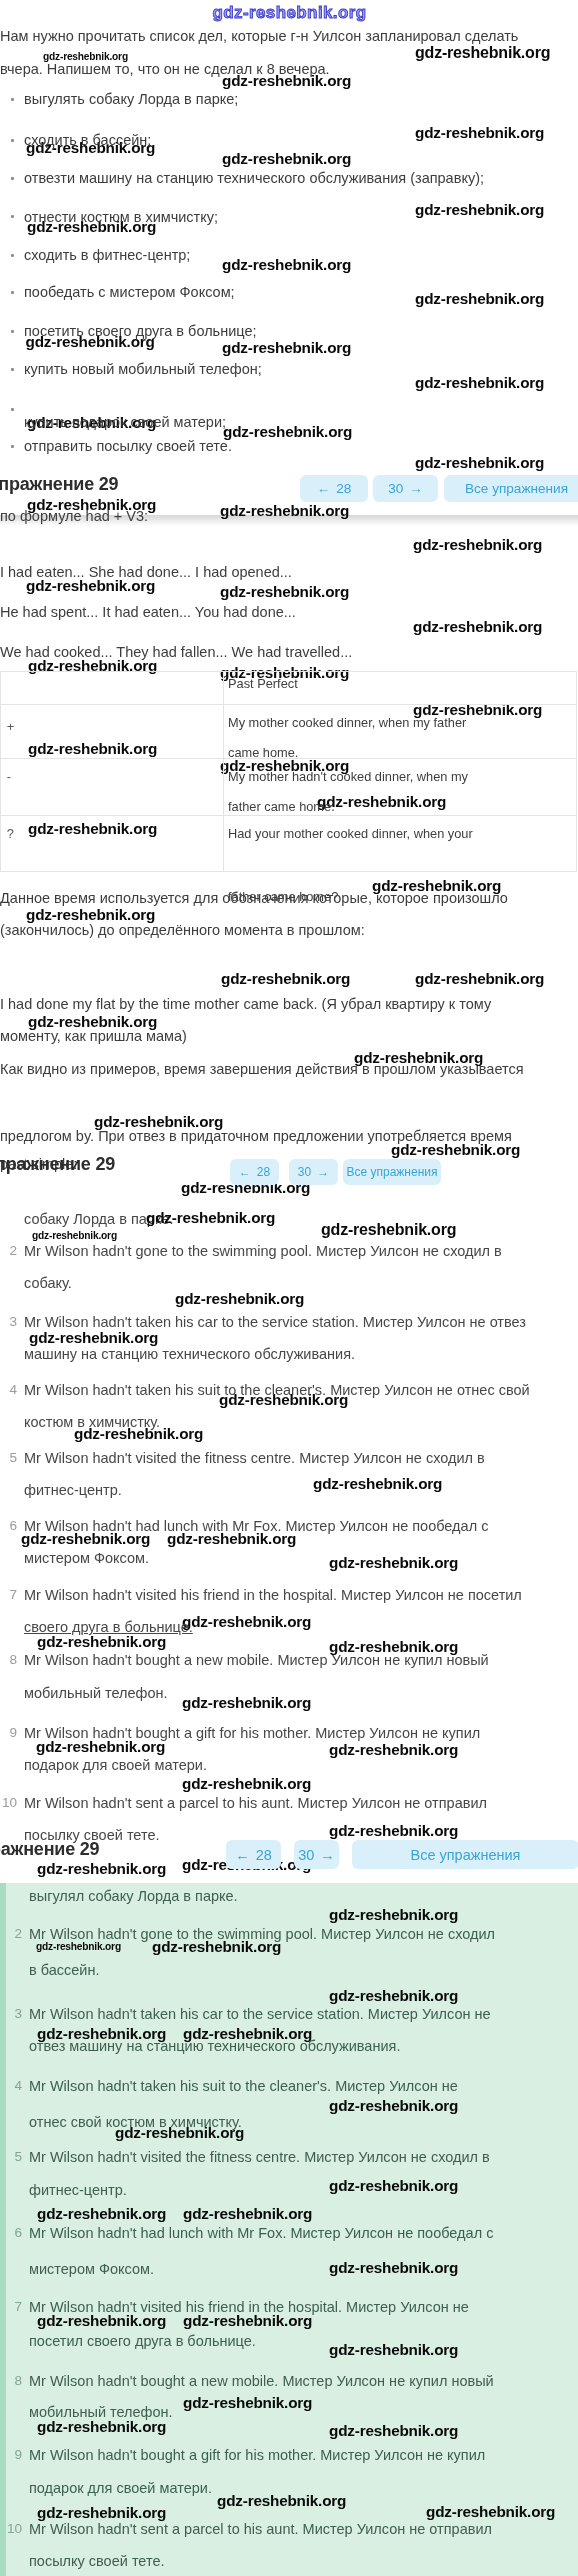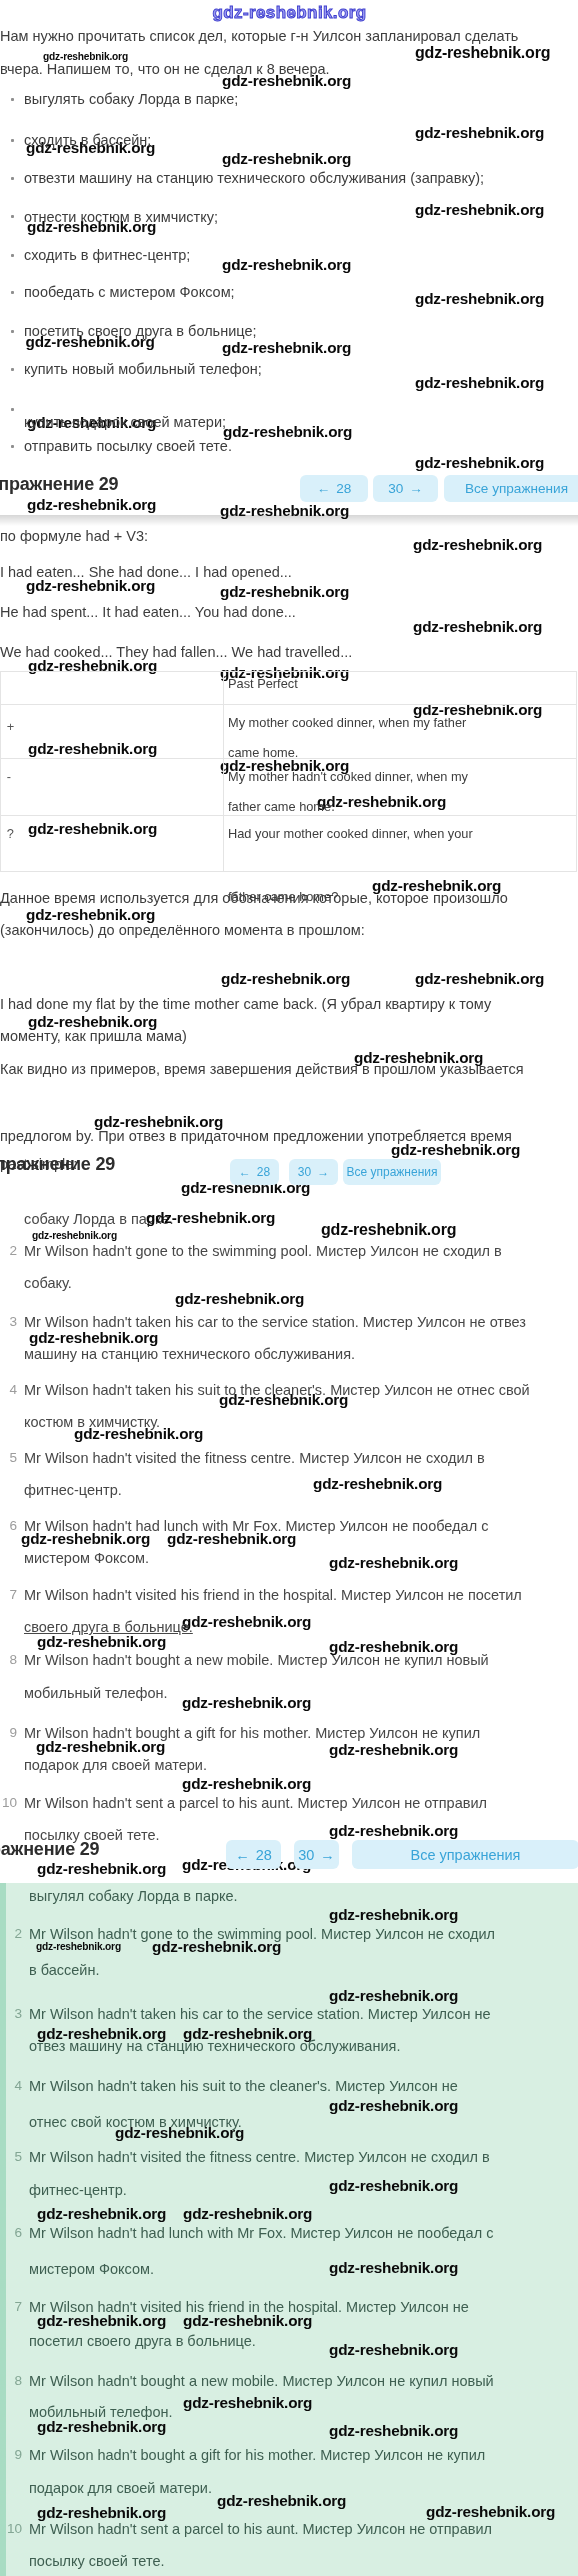--- a/index.html
+++ b/index.html
@@ -44,21 +44,21 @@
 <body>
 
 <div id="page">
   <div class="logo">gdz-reshebnik.org</div>
 
   <div class="body-line" style="top:28px">Нам нужно прочитать список дел, которые г-н Уилсон запланировал сделать</div>
   <div class="body-line" style="top:61px">вчера. Напишем то, что он не сделал к 8 вечера.</div>
 
   <div class="shadow-band"></div>
 
-  <div class="body-line" style="top:528px">по формуле had + V3:</div>
+  <div class="body-line" style="top:508px">по формуле had + V3:</div>
   <div class="body-line" style="top:564px">I had eaten... She had done... I had opened...</div>
   <div class="body-line" style="top:604px">He had spent... It had eaten... You had done...</div>
   <div class="body-line" style="top:644px">We had cooked... They had fallen... We had travelled...</div>
 
   <div class="tline" style="top:676px">Past Perfect</div>
 
   <div class="body-line" style="top:890px">Данное время используется для обозначения которые, которое произошло</div>
   <div class="body-line" style="top:922px">(закончилось) до определённого момента в прошлом:</div>
   <div class="body-line" style="top:996px">I had done my flat by the time mother came back. (Я убрал квартиру к тому</div>
   <div class="body-line" style="top:1028px">моменту, как пришла мама)</div>

